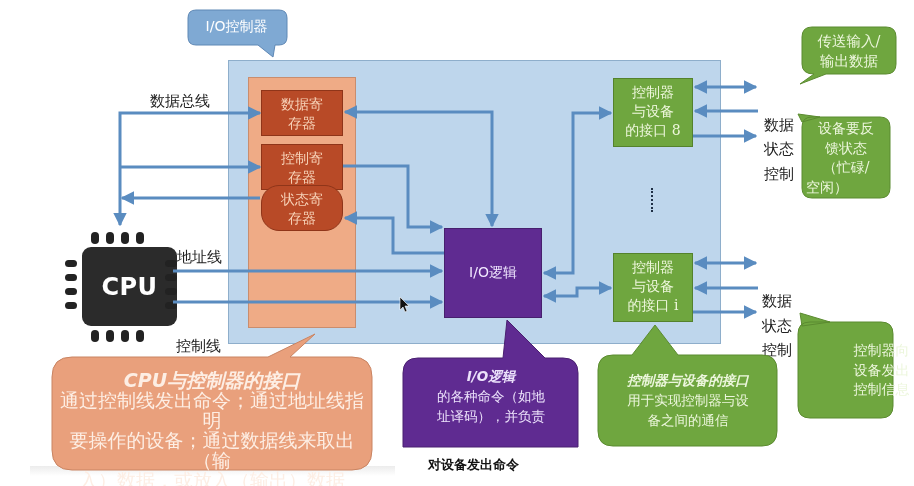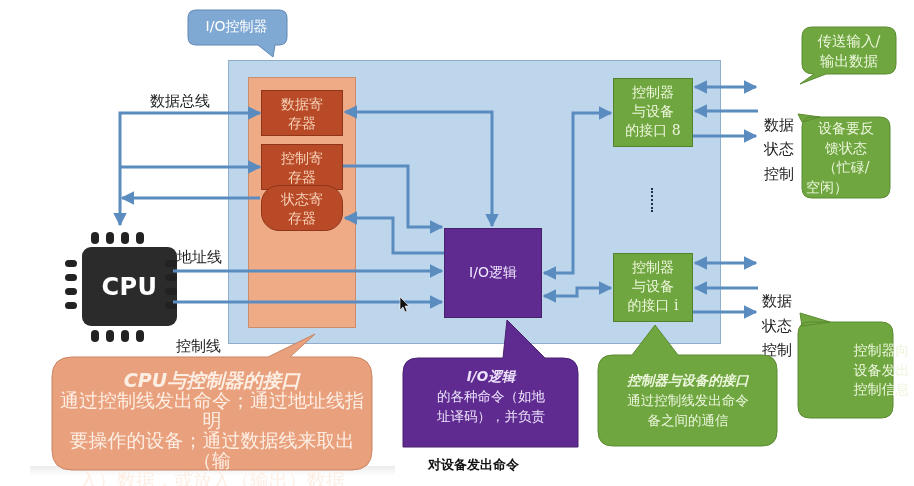--- a/index.html
+++ b/index.html
@@ -193,15 +193,15 @@
 
 <div class="abs callout-purple bubble-text" style="left:405px;top:366px;width:172px;">
   <div class="callout-title">I/O逻辑</div>
   <div>的各种命令（如地</div>
   <div>址译码），并负责</div>
 </div>
 <div class="abs" id="bottom-caption">对设备发出命令</div>
 
 <div class="abs callout-green bubble-text" style="left:600px;top:370px;width:176px;line-height:20px;">
   <div class="callout-title">控制器与设备的接口</div>
-  <div>通过控制线发出命令</div>
+  <div>用于实现控制器与设</div>
   <div>备之间的通信</div>
 </div>
 
 </body></html>

